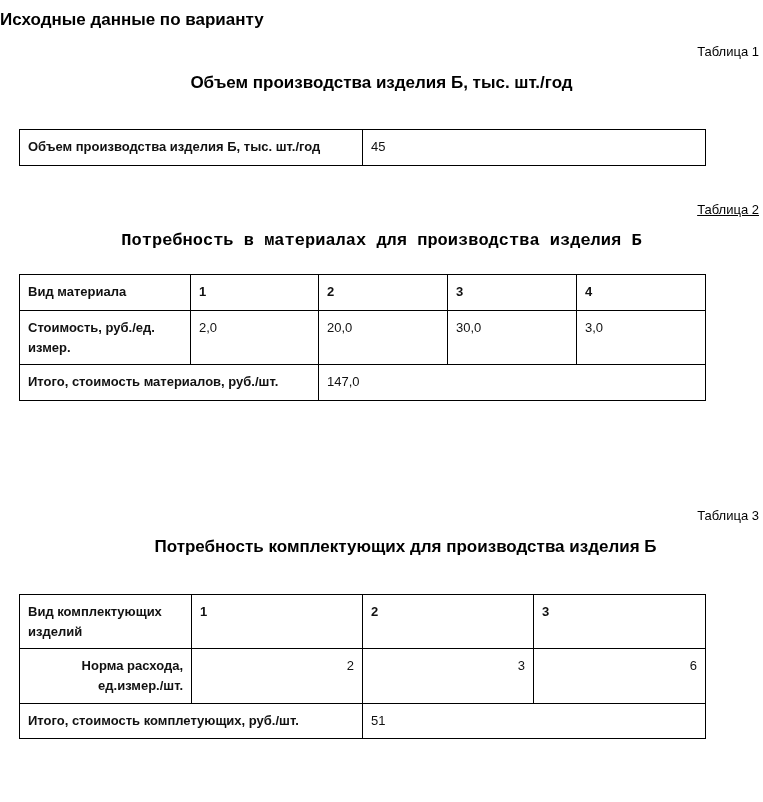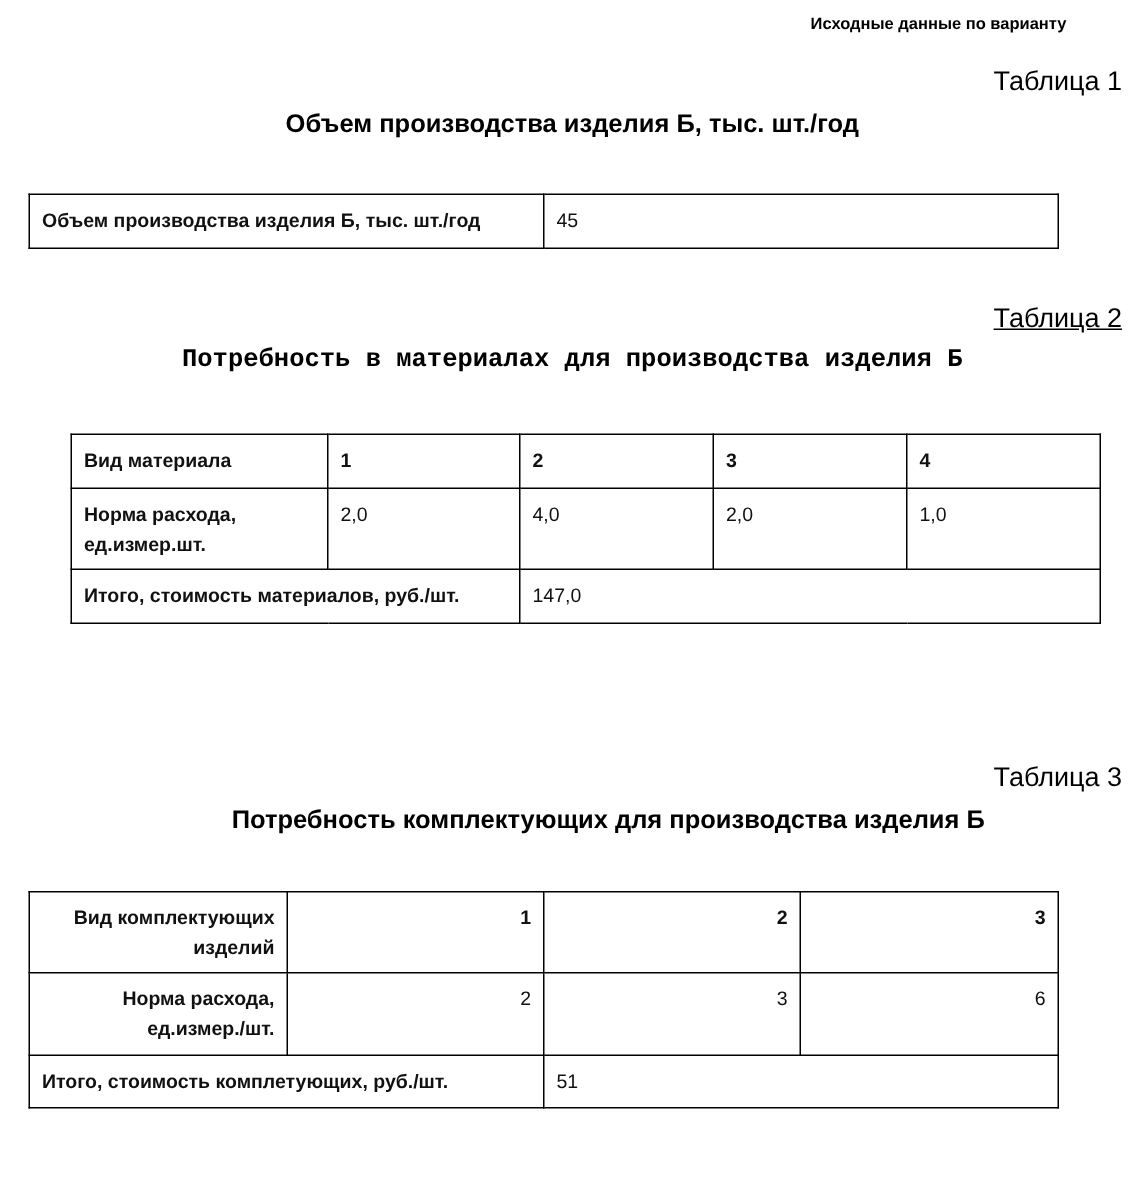--- a/index.html
+++ b/index.html
@@ -1,20 +1,20 @@
 <!DOCTYPE html>
 <html><head>
 <meta charset="utf-8">
 <style>
   html, body { margin: 0; padding: 0; background: #ffffff; }
   body { width: 763px; height: 802px; position: relative; overflow: hidden;
          font-family: "Liberation Sans", sans-serif; color: #000; }
   .abs { position: absolute; }
-  .main-title { left: 0; width: 711px; top: 10px; text-align: right; font-size: 11px; font-weight: bold; }
-  .tlabel { right: 15px; font-size: 18px; }
+  .main-title { left: 0; width: 711px; top: 10px; text-align: left; font-size: 17px; font-weight: bold; }
+  .tlabel { right: 4px; font-size: 13px; }
   .ttitle { left: 0; width: 763px; text-align: center; font-size: 17px; font-weight: bold; }
   table { position: absolute; border-collapse: collapse; table-layout: fixed; }
   td { border: 1.5px solid #000; vertical-align: top; font-size: 13px; line-height: 20px;
        padding: 7px 8px 0 8px; box-sizing: border-box; color: #111; }
   td.b { font-weight: bold; }
 </style>
 </head>
 <body>
 
 <div class="abs main-title">Исходные данные по варианту</div>
@@ -29,61 +29,61 @@
   <tbody>
       <tr style="height:36px;">
     <td class="b">Объем производства изделия Б, тыс. шт./год</td>
     <td>45</td>
   </tr>
 </tbody>
   </table>
 
 <div class="abs tlabel" style="top:202px;text-decoration:underline;">Таблица 2</div>
 <div class="abs ttitle" style="top:231px;font-family:Liberation Mono, monospace;">Потребность в материалах для производства изделия Б</div>
-<table style="left:19px; top:289px; width:686px;margin-left:28px;">
+<table style="left:19px; top:274px; width:686px;">
   <colgroup>
     <col style="width:171px">
       <col style="width:128px">
       <col style="width:129px">
       <col style="width:129px">
       <col style="width:129px">
   </colgroup>
   <tbody>
       <tr style="height:36px;">
     <td class="b">Вид материала</td>
     <td class="b">1</td>
     <td class="b">2</td>
     <td class="b">3</td>
     <td class="b">4</td>
   </tr>
   <tr style="height:54px;">
-    <td class="b">Норма расхода, ед.измер.шт.</td>
+    <td class="b">Стоимость, руб./ед. измер.</td>
     <td>2,0</td>
-    <td>4,0</td>
-    <td>2,0</td>
-    <td>1,0</td>
+    <td>20,0</td>
+    <td>30,0</td>
+    <td>3,0</td>
   </tr>
   <tr style="height:36px;">
     <td class="b" colspan="2">Итого, стоимость материалов, руб./шт.</td>
     <td colspan="3">147,0</td>
   </tr>
 </tbody>
   </table>
 
 <div class="abs tlabel" style="top:508px;">Таблица 3</div>
 <div class="abs ttitle" style="top:537px;margin-left:24px;">Потребность комплектующих для производства изделия Б</div>
 <table style="left:19px; top:594px; width:686px;">
   <colgroup>
     <col style="width:172px">
       <col style="width:171px">
       <col style="width:171px">
       <col style="width:172px">
   </colgroup>
   <tbody>
-      <tr style="height:54px;text-align:right;">
+      <tr style="height:54px;">
     <td class="b">Вид комплектующих изделий</td>
     <td class="b">1</td>
     <td class="b">2</td>
     <td class="b">3</td>
   </tr>
   <tr style="height:55px;text-align:right;">
     <td class="b">Норма расхода, ед.измер./шт.</td>
     <td>2</td>
     <td>3</td>
     <td>6</td>

